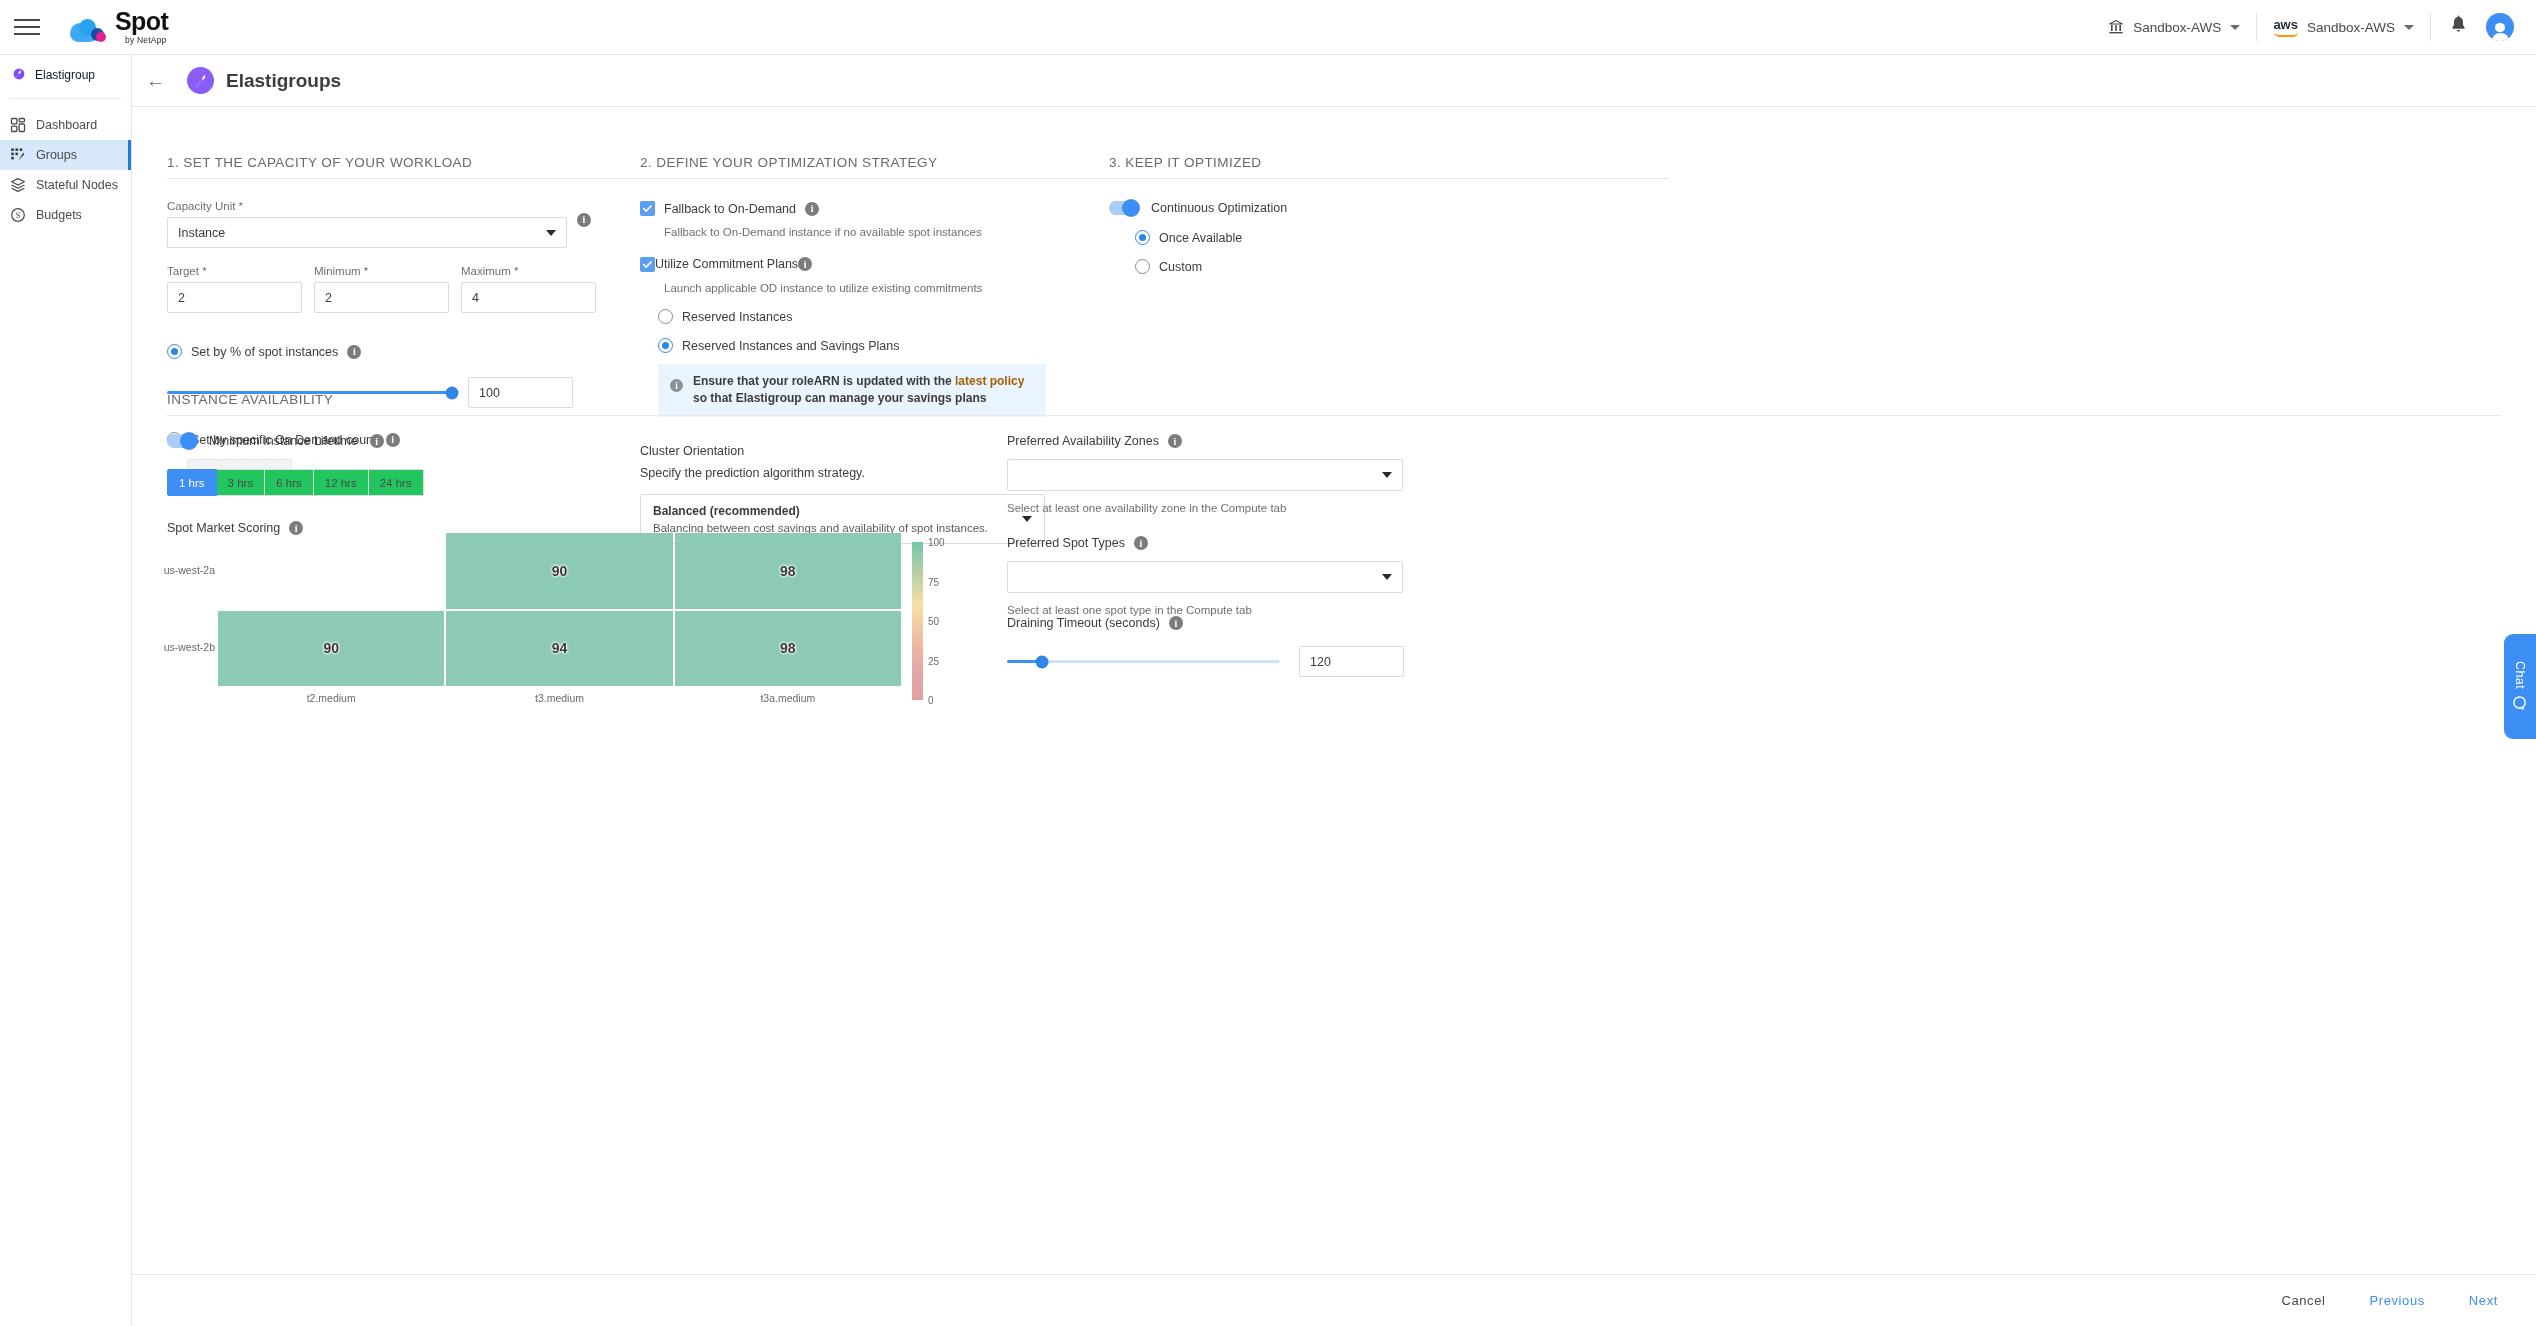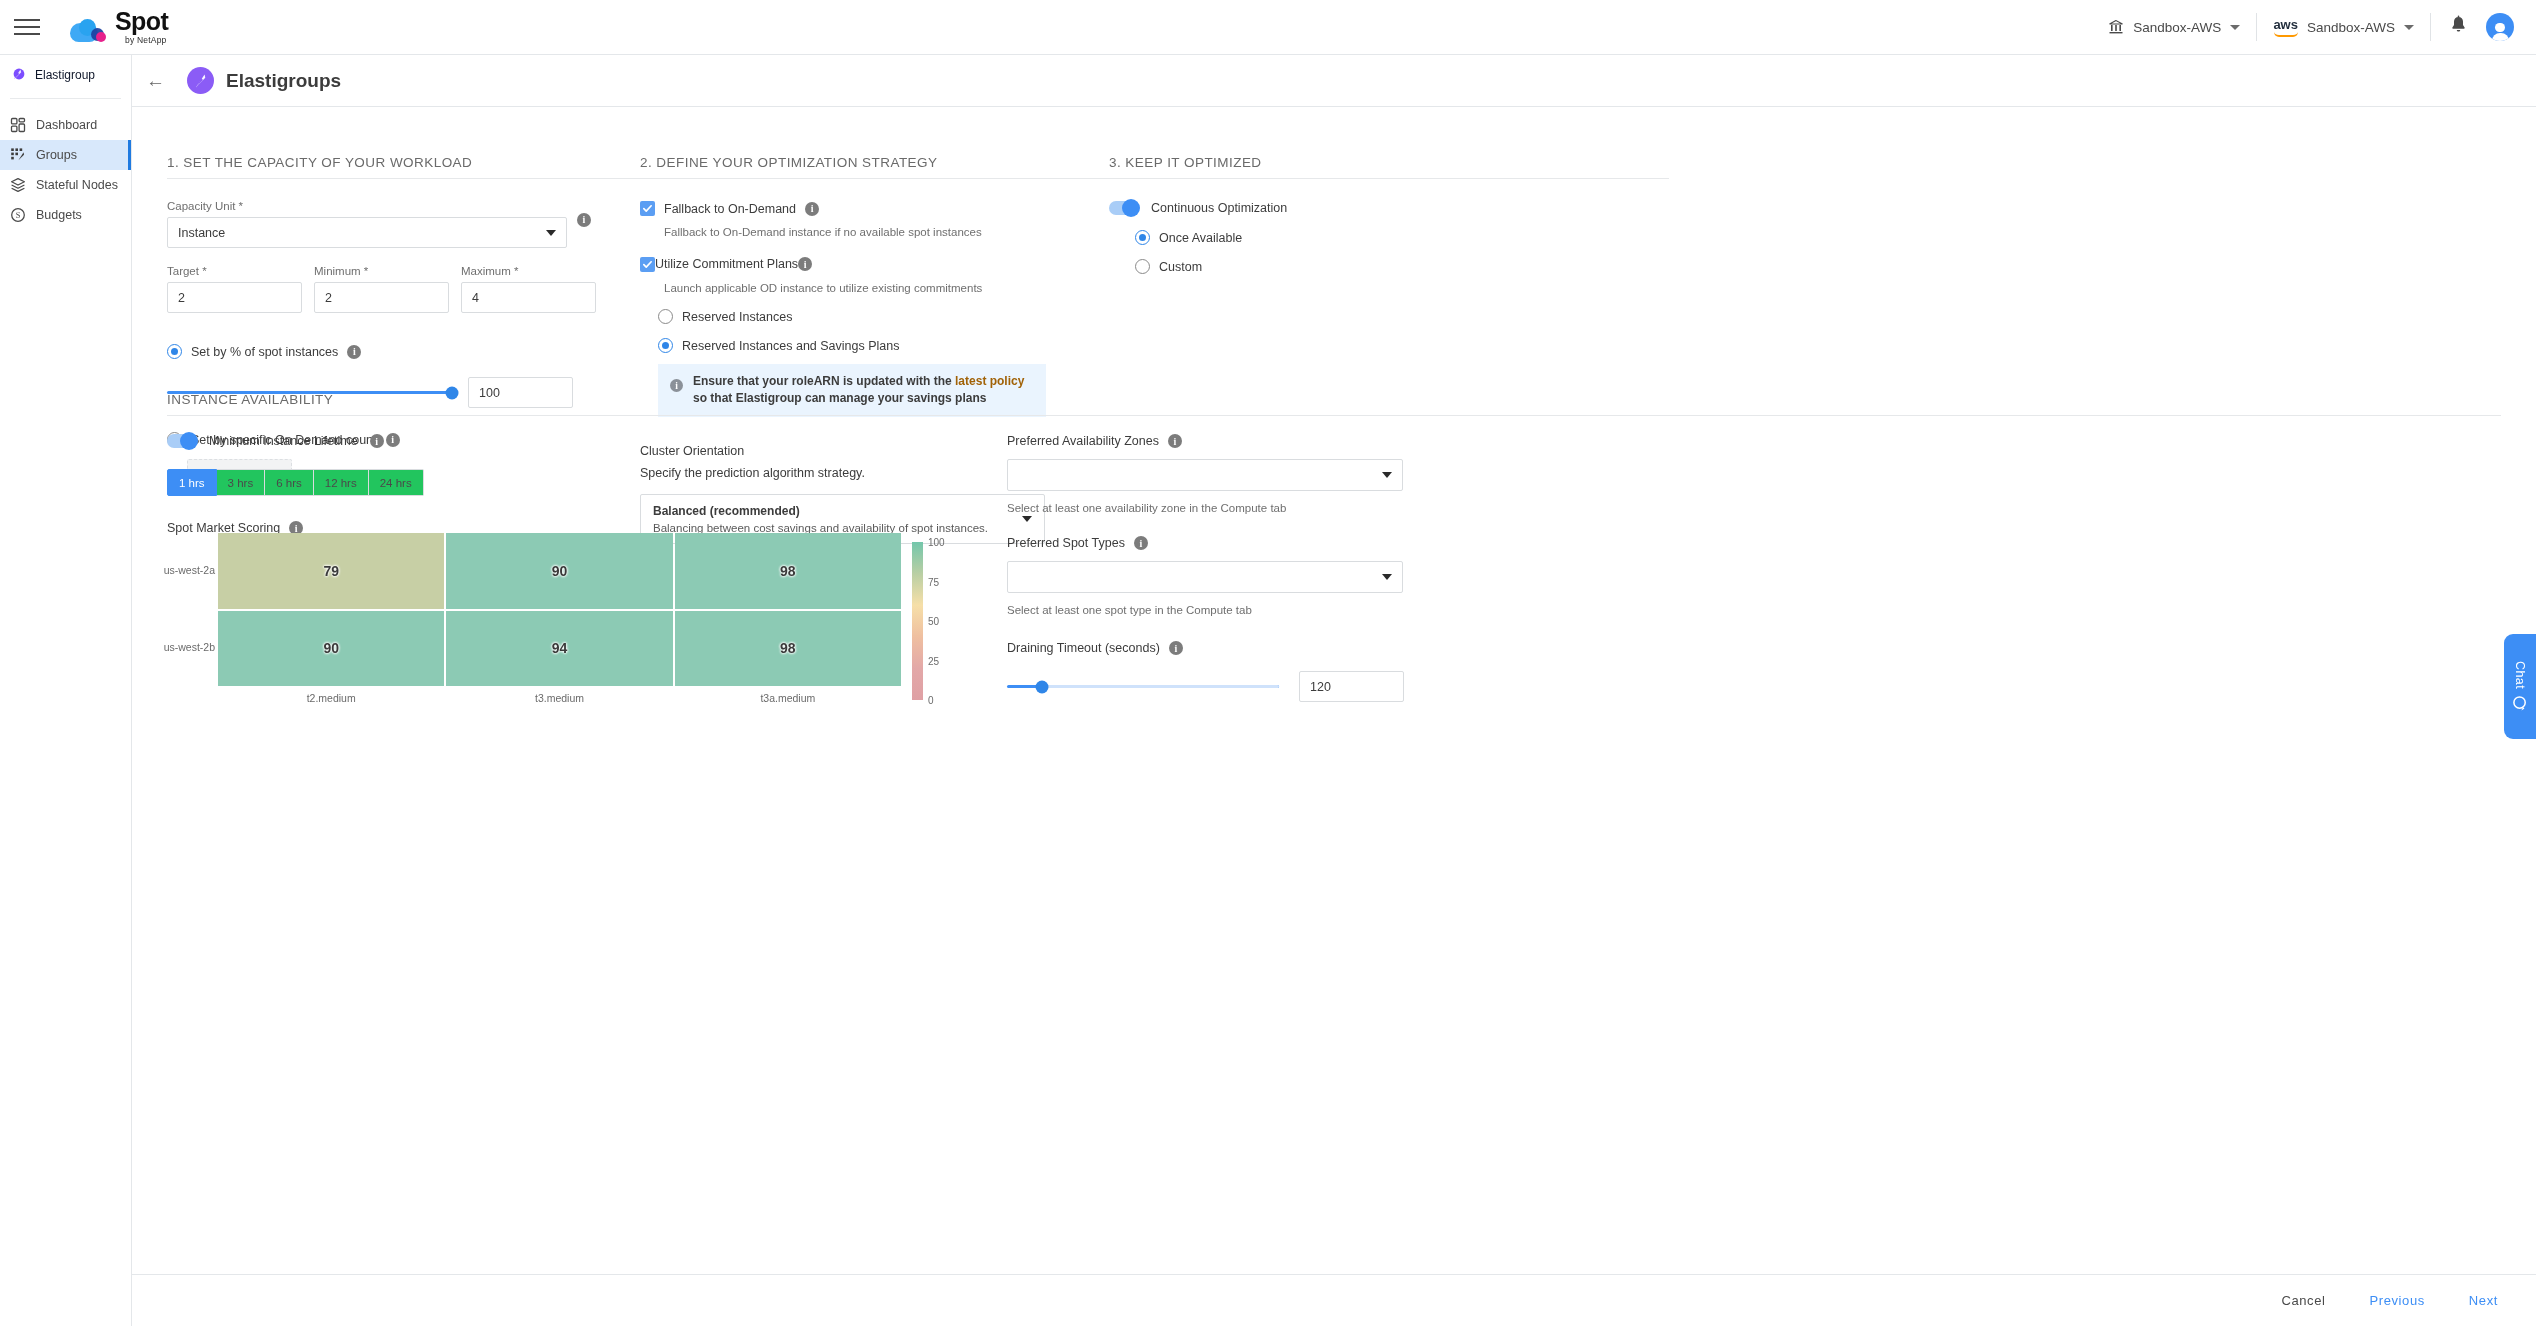--- a/index.html
+++ b/index.html
@@ -450,21 +450,20 @@
       <div class="info-i">i</div>
     </div>
   </div>
 
   <div style="position:absolute; left:35px; top:425px; width:810px; height:180px;">
     <div id="hm-rowlabels" style="position:absolute; left:0; top:0; width:52px; height:155px;">
         <div class="hm-rowlabel" style="position: absolute; right: 4px; top: 31.75px; width: 52px;">us-west-2a</div>
         <div class="hm-rowlabel" style="position: absolute; right: 4px; top: 109.25px; width: 52px;">us-west-2b</div>
       </div>
     <div id="hm-grid" style="position:absolute; left:50px; top:0; width:685px; height:155px;">
-        <div class="hm-cell" style="position: absolute; left: 1px; top: 1px; width: 226.333px; height: 75.5px; background: rgb(199, 207, 165);">79</div>
         <div class="hm-cell" style="position: absolute; left: 229.333px; top: 1px; width: 226.333px; height: 75.5px; background: rgb(140, 202, 180);">90</div>
         <div class="hm-cell" style="position: absolute; left: 457.667px; top: 1px; width: 226.333px; height: 75.5px; background: rgb(140, 202, 180);">98</div>
         <div class="hm-cell" style="position: absolute; left: 1px; top: 78.5px; width: 226.333px; height: 75.5px; background: rgb(140, 202, 180);">90</div>
         <div class="hm-cell" style="position: absolute; left: 229.333px; top: 78.5px; width: 226.333px; height: 75.5px; background: rgb(140, 202, 180);">94</div>
         <div class="hm-cell" style="position: absolute; left: 457.667px; top: 78.5px; width: 226.333px; height: 75.5px; background: rgb(140, 202, 180);">98</div>
       </div>
     <div id="hm-collabels" style="position:absolute; left:50px; top:160px; width:685px; height:16px;">
         <div class="hm-collabel" style="position: absolute; left: 0px; width: 228.333px;">t2.medium</div>
         <div class="hm-collabel" style="position: absolute; left: 228.333px; width: 228.333px;">t3.medium</div>
         <div class="hm-collabel" style="position: absolute; left: 456.667px; width: 228.333px;">t3a.medium</div>
@@ -495,21 +494,21 @@
     <div style="margin-top:22px; display:flex; align-items:flex-start; gap:9px;">
       <span style="font-size:12.5px;">Preferred Spot Types</span>
       <div class="info-i">i</div>
     </div>
     <div class="select-box" style="margin-top:11px; width:396px; height:32px;">
       <span></span>
       <span class="caret-dd"></span>
     </div>
     <div class="help-text" style="margin-top:11px;">Select at least one spot type in the Compute tab</div>
 
-    <div style="margin-top:25px; display:flex; align-items:flex-start; gap:9px;">
+    <div style="display:flex; align-items:flex-start; gap:9px;">
       <span style="font-size:12.5px;">Draining Timeout (seconds)</span>
       <div class="info-i">i</div>
     </div>
     <div style="margin-top:16px; display:flex; align-items:center; gap:20px;">
       <div style="position:relative; width:272px;">
         <div class="slider-track" id="dr-track">
             <div class="rest" id="dr-rest" style="width: 87%;"></div>
           </div>
         <div class="slider-thumb" id="dr-thumb" style="left: 13%;"></div>
       </div>

